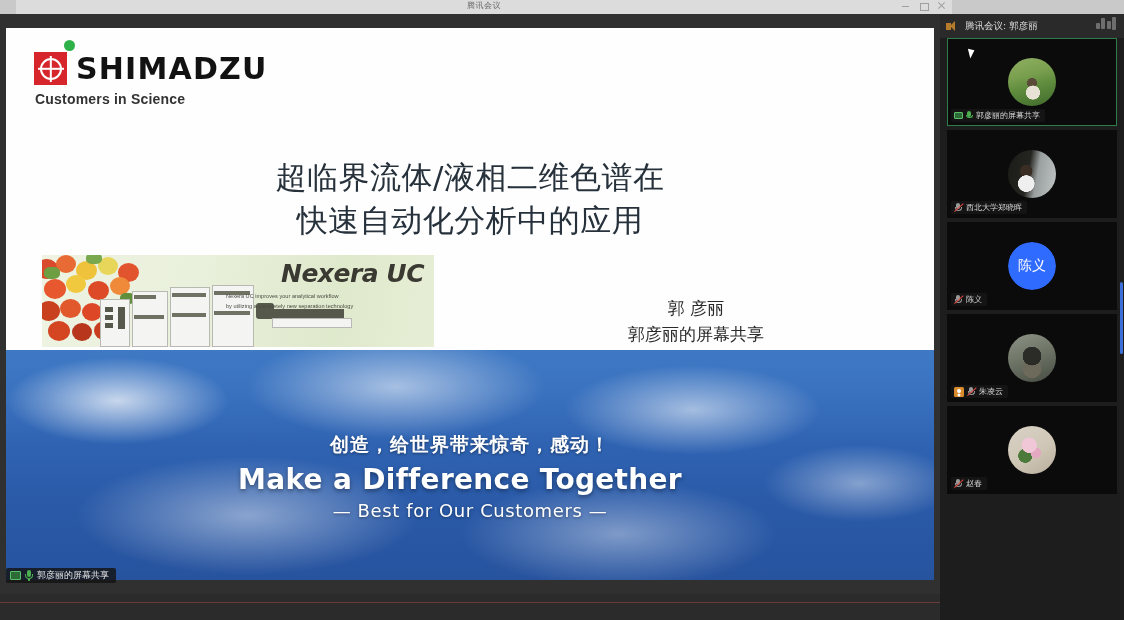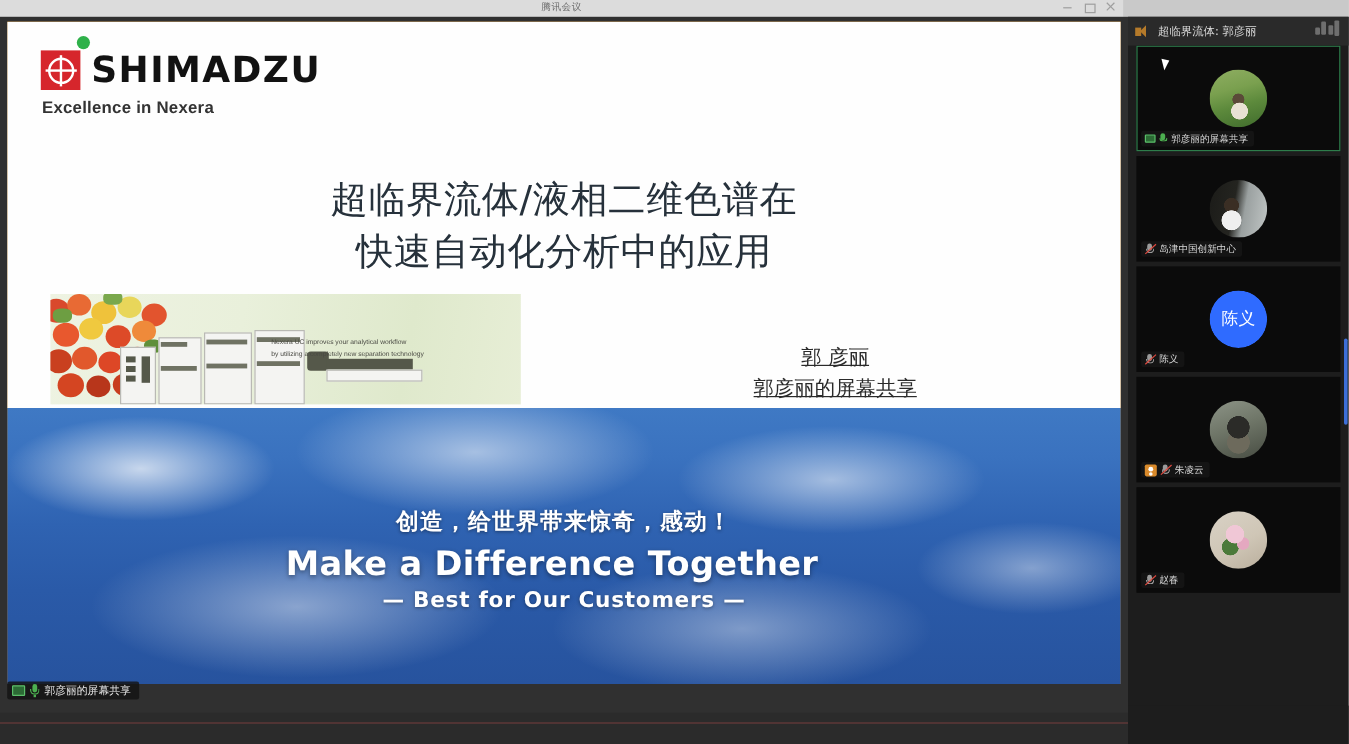--- a/index.html
+++ b/index.html
@@ -3,37 +3,37 @@
 <meta charset="utf-8">
 <style>
   * { margin:0; padding:0; box-sizing:border-box; }
   html,body { width:1124px; height:620px; overflow:hidden; background:#d8d8d8;
               font-family:"Liberation Sans","DejaVu Sans",sans-serif; }
 
   
   #app { position:relative; width:1124px; height:620px; background:#c9c9c9; }
 
   
-  .topchrome { position:absolute; left:0; top:0; width:936px; height:14px;
+  .topchrome { position:absolute; left:16px; top:0; width:936px; height:14px;
                background:#dcdcdc; }
   .topchrome .appname { position:absolute; left:50%; top:0px; transform:translateX(-50%);
                font-size:8px; color:#6a6a6a; letter-spacing:.5px; white-space:nowrap; }
   .topchrome .wincontrols { position:absolute; right:6px; top:1px; display:flex; gap:9px; }
   .topchrome .wc { width:9px; height:9px; opacity:.45; position:relative; }
   .wc-min::after { content:""; position:absolute; left:1px; top:5px; width:7px; height:1px; background:#555; }
   .wc-max::after { content:""; position:absolute; left:1px; top:2px; width:7px; height:6px; border:1px solid #555; }
   .wc-close::before,.wc-close::after { content:""; position:absolute; left:0; top:4px; width:9px; height:1px; background:#555; }
   .wc-close::before { transform:rotate(45deg); }
   .wc-close::after  { transform:rotate(-45deg); }
 
   
   .stage { position:absolute; left:0; top:14px; width:940px; height:596px;
            background:#303030; }
-  .stage-inner { position:absolute; left:6px; top:4px; width:928px; height:552px;
-                 background:#a16207; overflow:hidden; }
+  .stage-inner { position:absolute; left:6px; top:14px; width:928px; height:552px;
+                 background:#ef4444; overflow:hidden; }
 
   
   .slide-white { position:absolute; left:0; top:0; width:928px; height:322px; background:#fefefe; }
 
   
   .logo-wrap { position:absolute; left:28px; top:23px; }
   .logo-row { display:flex; align-items:center; gap:9px; }
   .logo-mark { position:relative; width:33px; height:33px; background:#d6262c; }
   .logo-mark .ring { position:absolute; left:50%; top:50%; transform:translate(-50%,-50%);
         width:22px; height:22px; border:2.4px solid #fff; border-radius:50%; }
@@ -48,21 +48,21 @@
   .logo-tag { margin-top:5px; margin-left:1px; font-size:14px; color:#333; font-weight:600;
         letter-spacing:.2px; }
 
   
   .slide-title { position:absolute; left:0; top:128px; width:928px; text-align:center;
         color:#26313b; font-size:31px; line-height:1.38; font-weight:500;
         letter-spacing:.5px; font-family:"DejaVu Sans",sans-serif; }
 
   
   .presenter { position:absolute; left:540px; top:268px; width:300px; text-align:center;
-        color:#2a2a2a; font-size:17px; line-height:1.52; font-family:"DejaVu Sans",sans-serif;text-decoration:underline; }
+        color:#2a2a2a; font-size:17px; line-height:1.52; font-family:"DejaVu Sans",sans-serif; }
 
   
   .nexera { position:absolute; left:36px; top:227px; width:392px; height:92px;
         background:linear-gradient(100deg,#eef3e2 0%,#e9f0db 40%,#dfe9cc 75%,#e7eed6 100%);
         overflow:hidden; }
   .nex-produce { position:absolute; left:0; top:0; width:112px; height:92px; overflow:hidden; }
   .nex-produce i { position:absolute; border-radius:50%; display:block; }
   .nex-word { position:absolute; right:10px; top:4px; font-size:25px; font-weight:800;
         font-style:italic; color:#3a3a32; letter-spacing:-.5px;
         font-family:"DejaVu Sans",sans-serif; }
@@ -84,21 +84,21 @@
           radial-gradient(ellipse 150px 60px at 92% 58%, rgba(255,255,255,.42), rgba(255,255,255,0) 64%),
           linear-gradient(180deg,#3f79c4 0%,#3a72bf 18%,#2f63b2 42%,#2a5aa8 66%,#27539e 100%);
   }
   .sky-cn { position:absolute; left:0; top:82px; width:928px; text-align:center;
         color:#fff; font-size:19px; font-weight:700; letter-spacing:1px;
         text-shadow:0 1px 3px rgba(0,0,0,.45); font-family:"DejaVu Sans",sans-serif; }
   .sky-en { position:absolute; left:0; top:113px; width:908px; text-align:center;
         color:#fff; font-size:28px; font-weight:800; letter-spacing:.3px;
         text-shadow:0 2px 4px rgba(0,0,0,.4); font-family:"DejaVu Sans",sans-serif; }
   .sky-sub { position:absolute; left:0; top:150px; width:928px; text-align:center;
-        color:#fff; font-size:18px; font-weight:700; letter-spacing:.6px;
+        color:#fff; font-size:18px; font-weight:400; letter-spacing:.6px;
         text-shadow:0 1px 3px rgba(0,0,0,.4); font-family:"DejaVu Sans",sans-serif; }
 
   
   .share-chip { position:absolute; left:6px; top:554px; height:15px;
         background:rgba(20,20,20,.82); display:flex; align-items:center; gap:4px;
         padding:0 7px 0 4px; border-radius:2px; }
   .chip-txt { font-size:9px; color:#e8e8e8; white-space:nowrap;
         font-family:"DejaVu Sans",sans-serif; }
   .ic-monitor { width:11px; height:9px; border:1.2px solid #5bbf6a; border-radius:1px;
         background:#2c6b35; position:relative; flex:0 0 auto; }
@@ -222,21 +222,21 @@
         <div class="logo-wrap">
           <div class="logo-row">
             <div class="logo-mark">
               <div class="ring"></div>
                 <div class="hbar"></div>
                 <div class="vbar"></div>
               <div class="logo-dot"></div>
             </div>
             <div class="logo-word">SHIMADZU</div>
           </div>
-          <div class="logo-tag">Excellence in Nexera</div>
+          <div class="logo-tag">Customers in Science</div>
         </div>
 
         <div class="slide-title">
           <div>超临界流体/液相二维色谱在</div>
           <div>快速自动化分析中的应用</div>
         </div>
 
         <div class="presenter">
           <div>郭 彦丽</div>
           <div>郭彦丽的屏幕共享</div>
@@ -277,20 +277,21 @@
             <div class="mbox" style="left:70px;top:2px;width:40px;height:60px;"></div>
             <div class="mgray" style="left:72px;top:8px;width:34px;height:4px;"></div>
             <div class="mgray" style="left:72px;top:28px;width:34px;height:4px;"></div>
             <div class="mbox" style="left:112px;top:0px;width:42px;height:62px;"></div>
             <div class="mgray" style="left:114px;top:6px;width:36px;height:4px;"></div>
             <div class="mgray" style="left:114px;top:26px;width:36px;height:4px;"></div>
             <div class="mdark" style="left:156px;top:18px;width:18px;height:16px;border-radius:3px;"></div>
             <div class="mdark" style="left:172px;top:24px;width:72px;height:9px;"></div>
             <div class="mbox" style="left:172px;top:33px;width:80px;height:10px;"></div>
           </div>
+          <div class="nex-word">Nexera UC</div>
           <div class="nex-sub">
             <div>Nexera UC improves your analytical workflow</div>
             <div>by utilizing a completely new separation technology</div>
           </div>
         </div>
       </div>
 
       <div class="sky">
         <div class="sky-cn">创造，给世界带来惊奇，感动！</div>
         <div class="sky-en">Make a Difference Together</div>
@@ -314,21 +315,21 @@
     </div>
   </div>
 
   <div class="rail">
 
     <div class="rail-head">
       <div class="spk-ic">
         <div class="body"></div>
           <div class="cone"></div>
       </div>
-      <div class="label">超临界流体: 郭彦丽</div>
+      <div class="label">腾讯会议: 郭彦丽</div>
       <div class="waves">
         <i style="height:6px;margin-top:5px;"></i>
         <i style="height:11px;margin-top:0px;"></i>
         <i style="height:8px;margin-top:3px;"></i>
         <i style="height:13px;margin-top:-1px;"></i>
       </div>
     </div>
 
     <div class="tiles">
 
@@ -351,21 +352,21 @@
       <div class="tile">
         <div class="av">
             <div class="av-photo2"></div>
           </div>
         <div class="namebar">
           <div class="mic-mute">
             <div class="cap"></div>
               <div class="arc"></div>
               <div class="slash"></div>
           </div>
-          <div class="t">岛津中国创新中心</div>
+          <div class="t">西北大学郑晓晖</div>
         </div>
       </div>
 
       <div class="tile">
         <div class="av">
           <div class="av-text">陈义</div>
         </div>
         <div class="namebar">
           <div class="mic-mute">
             <div class="cap"></div>

